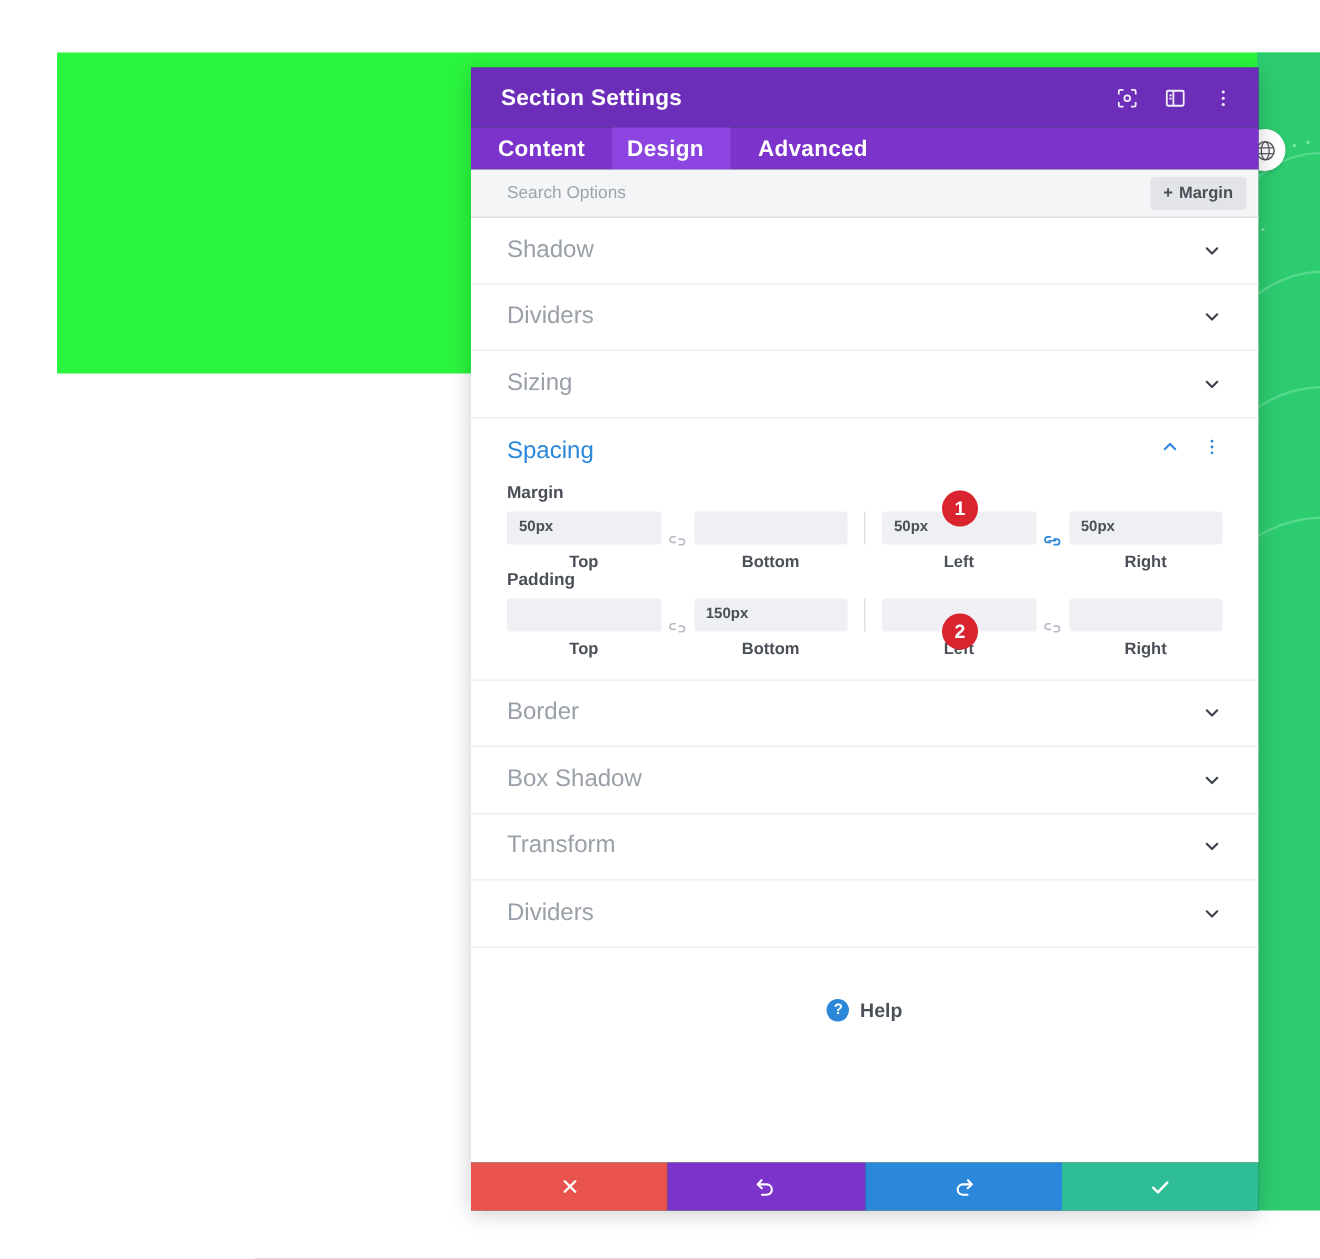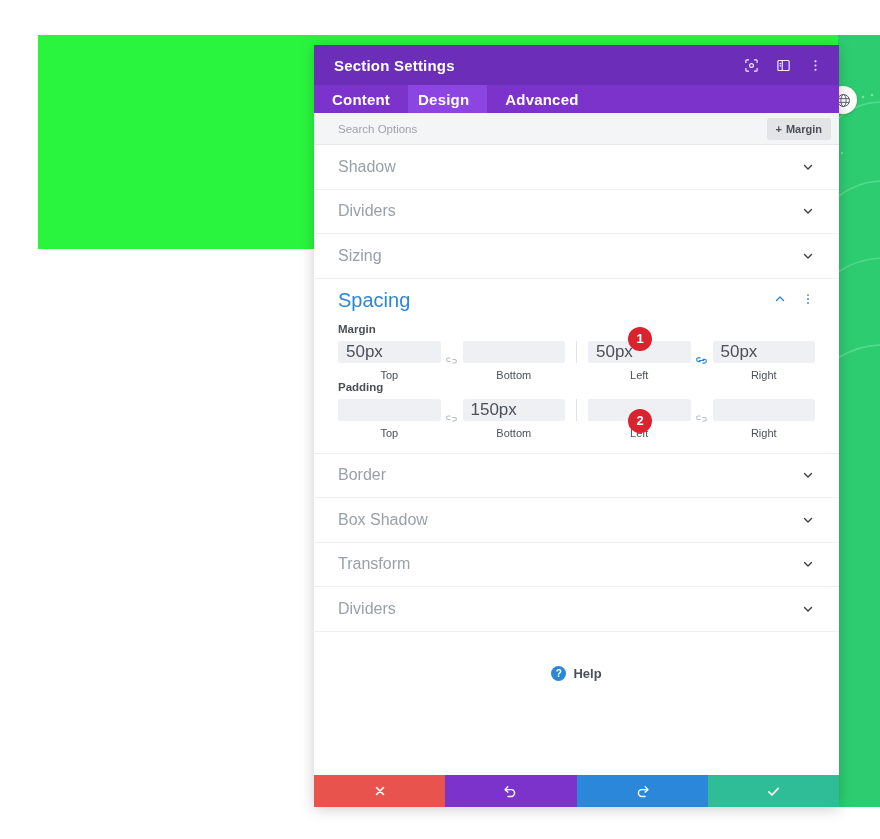--- a/index.html
+++ b/index.html
@@ -172,21 +172,21 @@
   
   .section-open { border-bottom: 1px solid #eeeff2; padding-bottom: 14px; }
   .section-open-head {
     height: 44px;
     display: flex;
     align-items: center;
     padding: 0 24px;
   }
   .section-open-title {
     flex: 1;
-    font-size: 20px;
+    font-size: 16px;
     color: #2b87da;
   }
   .open-icons { display: flex; align-items: center; gap: 14px; color: #2b87da; }
 
   .field-group { padding: 0 24px; position: relative; }
   .group-label {
     font-size: 11.5px;
     font-weight: bold;
     color: #4b5058;
     margin-bottom: 6px;
@@ -212,28 +212,28 @@
 
   .fcell { flex: 1; display: flex; flex-direction: column; align-items: center; }
   .fbox {
     width: 100%;
     height: 22px;
     background: #eef0f4;
     border: none;
     border-radius: 2px;
     outline: none;
     font-family: "Liberation Sans", sans-serif;
-    font-size: 17px;
-    font-weight: normal;
+    font-size: 10px;
+    font-weight: bold;
     color: #4b5058;
     padding: 0 8px;
   }
   .flabel {
     font-size: 11px;
-    font-weight: normal;
+    font-weight: bold;
     color: #4b5058;
     margin-top: 6px;
   }
   .linkico {
     width: 22px;
     flex: none;
     display: flex;
     align-items: center;
     justify-content: center;
     height: 22px;

